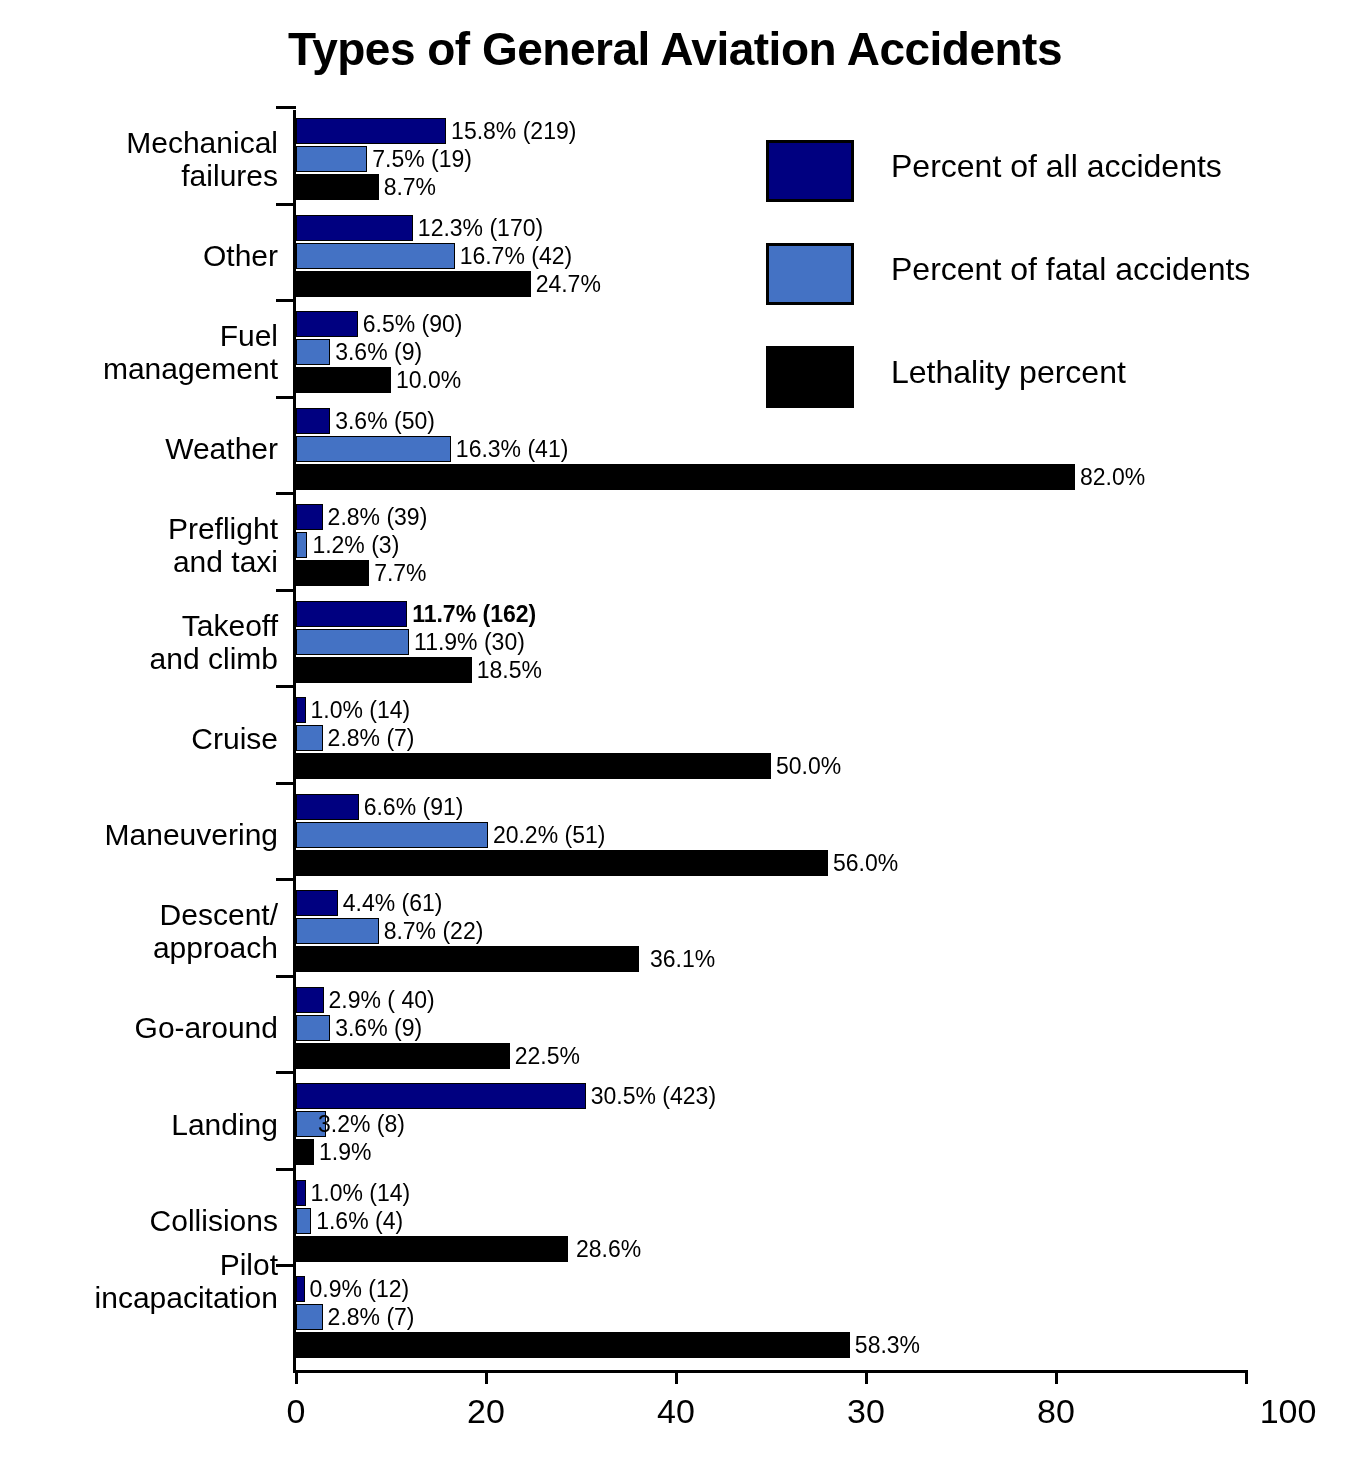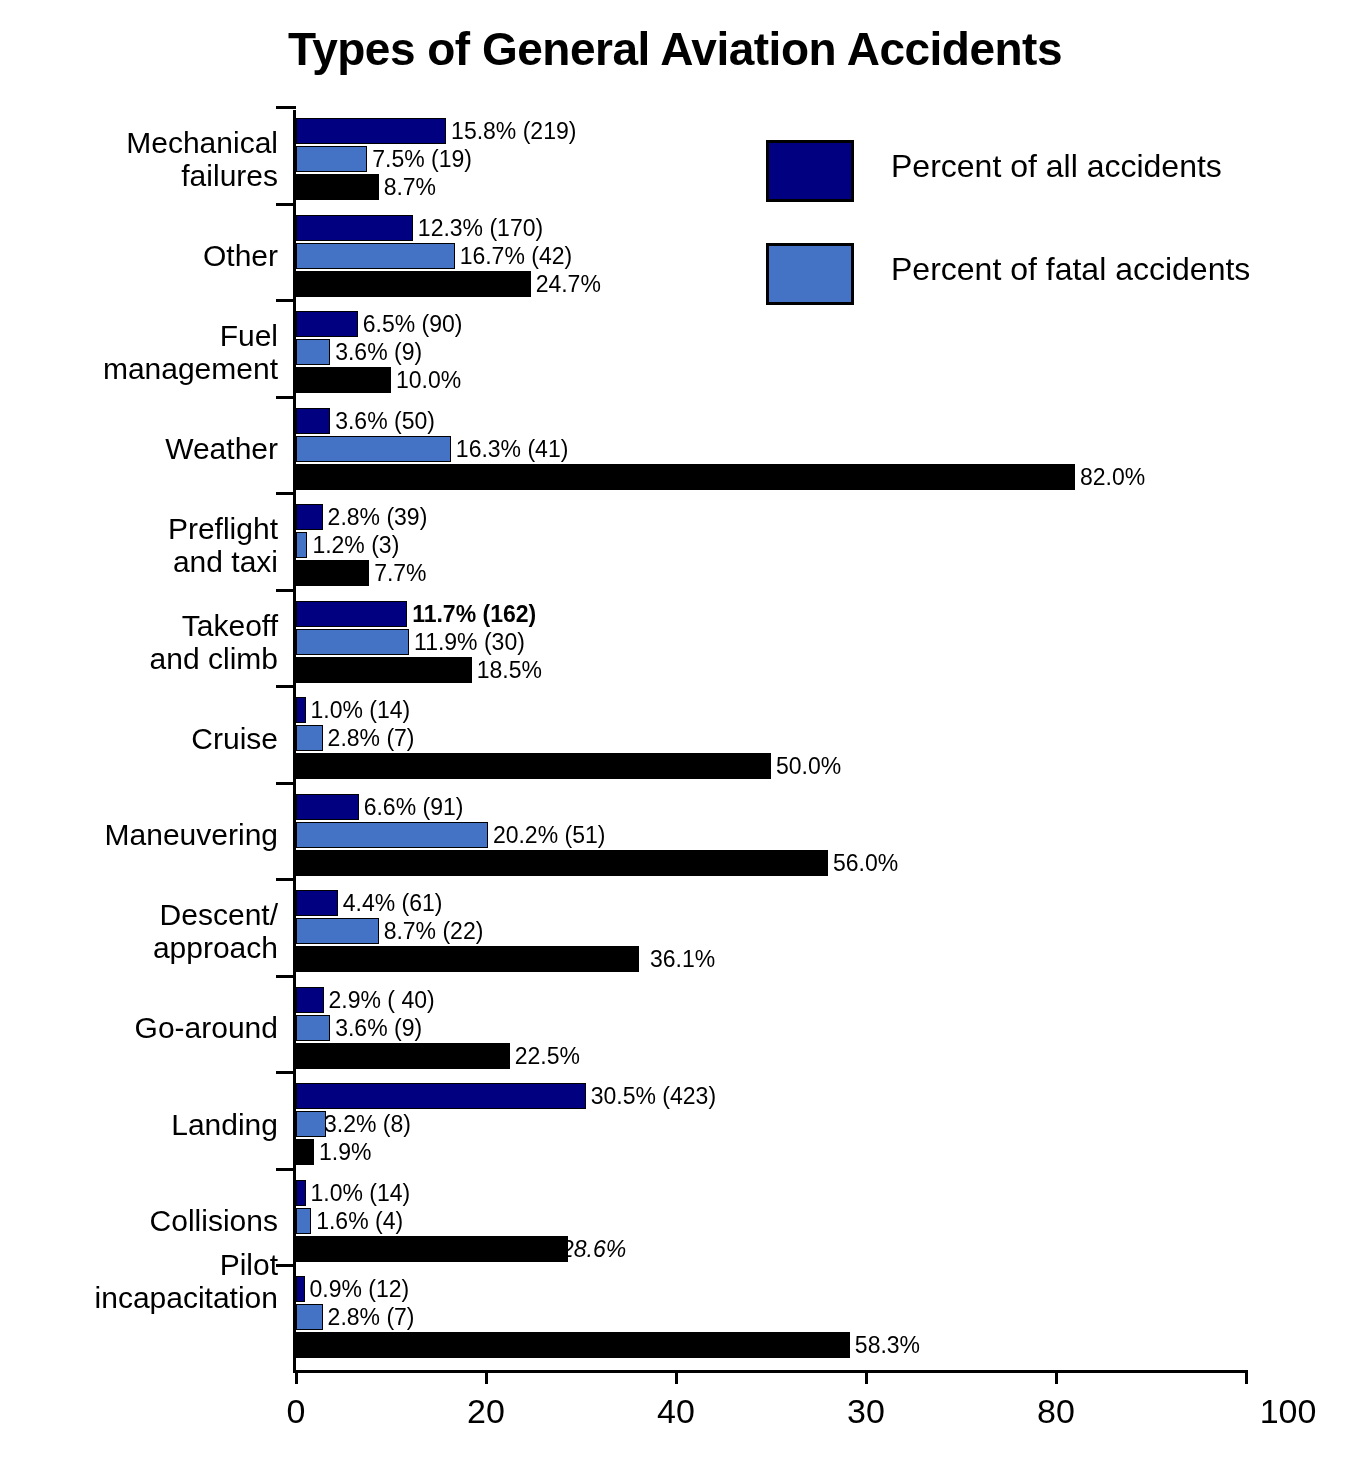--- a/index.html
+++ b/index.html
@@ -335,41 +335,41 @@
         </div>
         <div class="grp" style="top: 0px;">
           <div class="ytick" style="top: 1071px;"></div>
           <div class="cat-label" style="top: 1107.5px;">Landing</div>
           <div class="barrow" style="top: 1083px; width: 1000px;">
             <div class="bar all" style="width: 289.75px;"></div>
             <div class="bar-label" style="left: 294.75px;">30.5% (423)</div>
           </div>
           <div class="barrow" style="top: 1111px; width: 1000px;">
             <div class="bar fatal" style="width: 30.4px;"></div>
-            <div class="bar-label" style="left: 28px;">3.2% (8)</div>
+            <div class="bar-label" style="left: 22px;">3.2% (8)</div>
           </div>
           <div class="barrow" style="top: 1139px; width: 1000px;">
             <div class="bar leth" style="width: 18.05px;"></div>
             <div class="bar-label" style="left: 23.05px;">1.9%</div>
           </div>
         </div>
         <div class="grp" style="top: 0px;">
           <div class="ytick" style="top: 1167.5px;"></div>
           <div class="cat-label" style="top: 1204px;">Collisions</div>
           <div class="barrow" style="top: 1179.5px; width: 1000px;">
             <div class="bar all" style="width: 9.5px;"></div>
             <div class="bar-label" style="left: 14.5px;">1.0% (14)</div>
           </div>
           <div class="barrow" style="top: 1207.5px; width: 1000px;">
             <div class="bar fatal" style="width: 15.2px;"></div>
             <div class="bar-label" style="left: 20.2px;">1.6% (4)</div>
           </div>
           <div class="barrow" style="top: 1235.5px; width: 1000px;">
             <div class="bar leth" style="width: 271.7px;"></div>
-            <div class="bar-label" style="left: 265px; font-style: italic;">28.6%</div>
+            <div class="bar-label" style="left: 280px;">28.6%</div>
           </div>
         </div>
         <div class="grp" style="top: 0px;">
           <div class="ytick" style="top: 1264px;"></div>
           <div class="cat-label" style="top: 1248px;">Pilot
 incapacitation</div>
           <div class="barrow" style="top: 1276px; width: 1000px;">
             <div class="bar all" style="width: 8.55px;"></div>
             <div class="bar-label" style="left: 13.55px;">0.9% (12)</div>
           </div>
@@ -401,15 +401,19 @@
 
   <div id="legend">
       <div class="legend-row">
         <div class="legend-swatch all"></div>
         <div class="legend-text">Percent of all accidents</div>
       </div>
       <div class="legend-row">
         <div class="legend-swatch fatal"></div>
         <div class="legend-text">Percent of fatal accidents</div>
       </div>
+      <div class="legend-row">
+        <div class="legend-swatch leth"></div>
+        <div class="legend-text">Lethality percent</div>
+      </div>
     </div>
 
 </div>
 
 </body></html>

